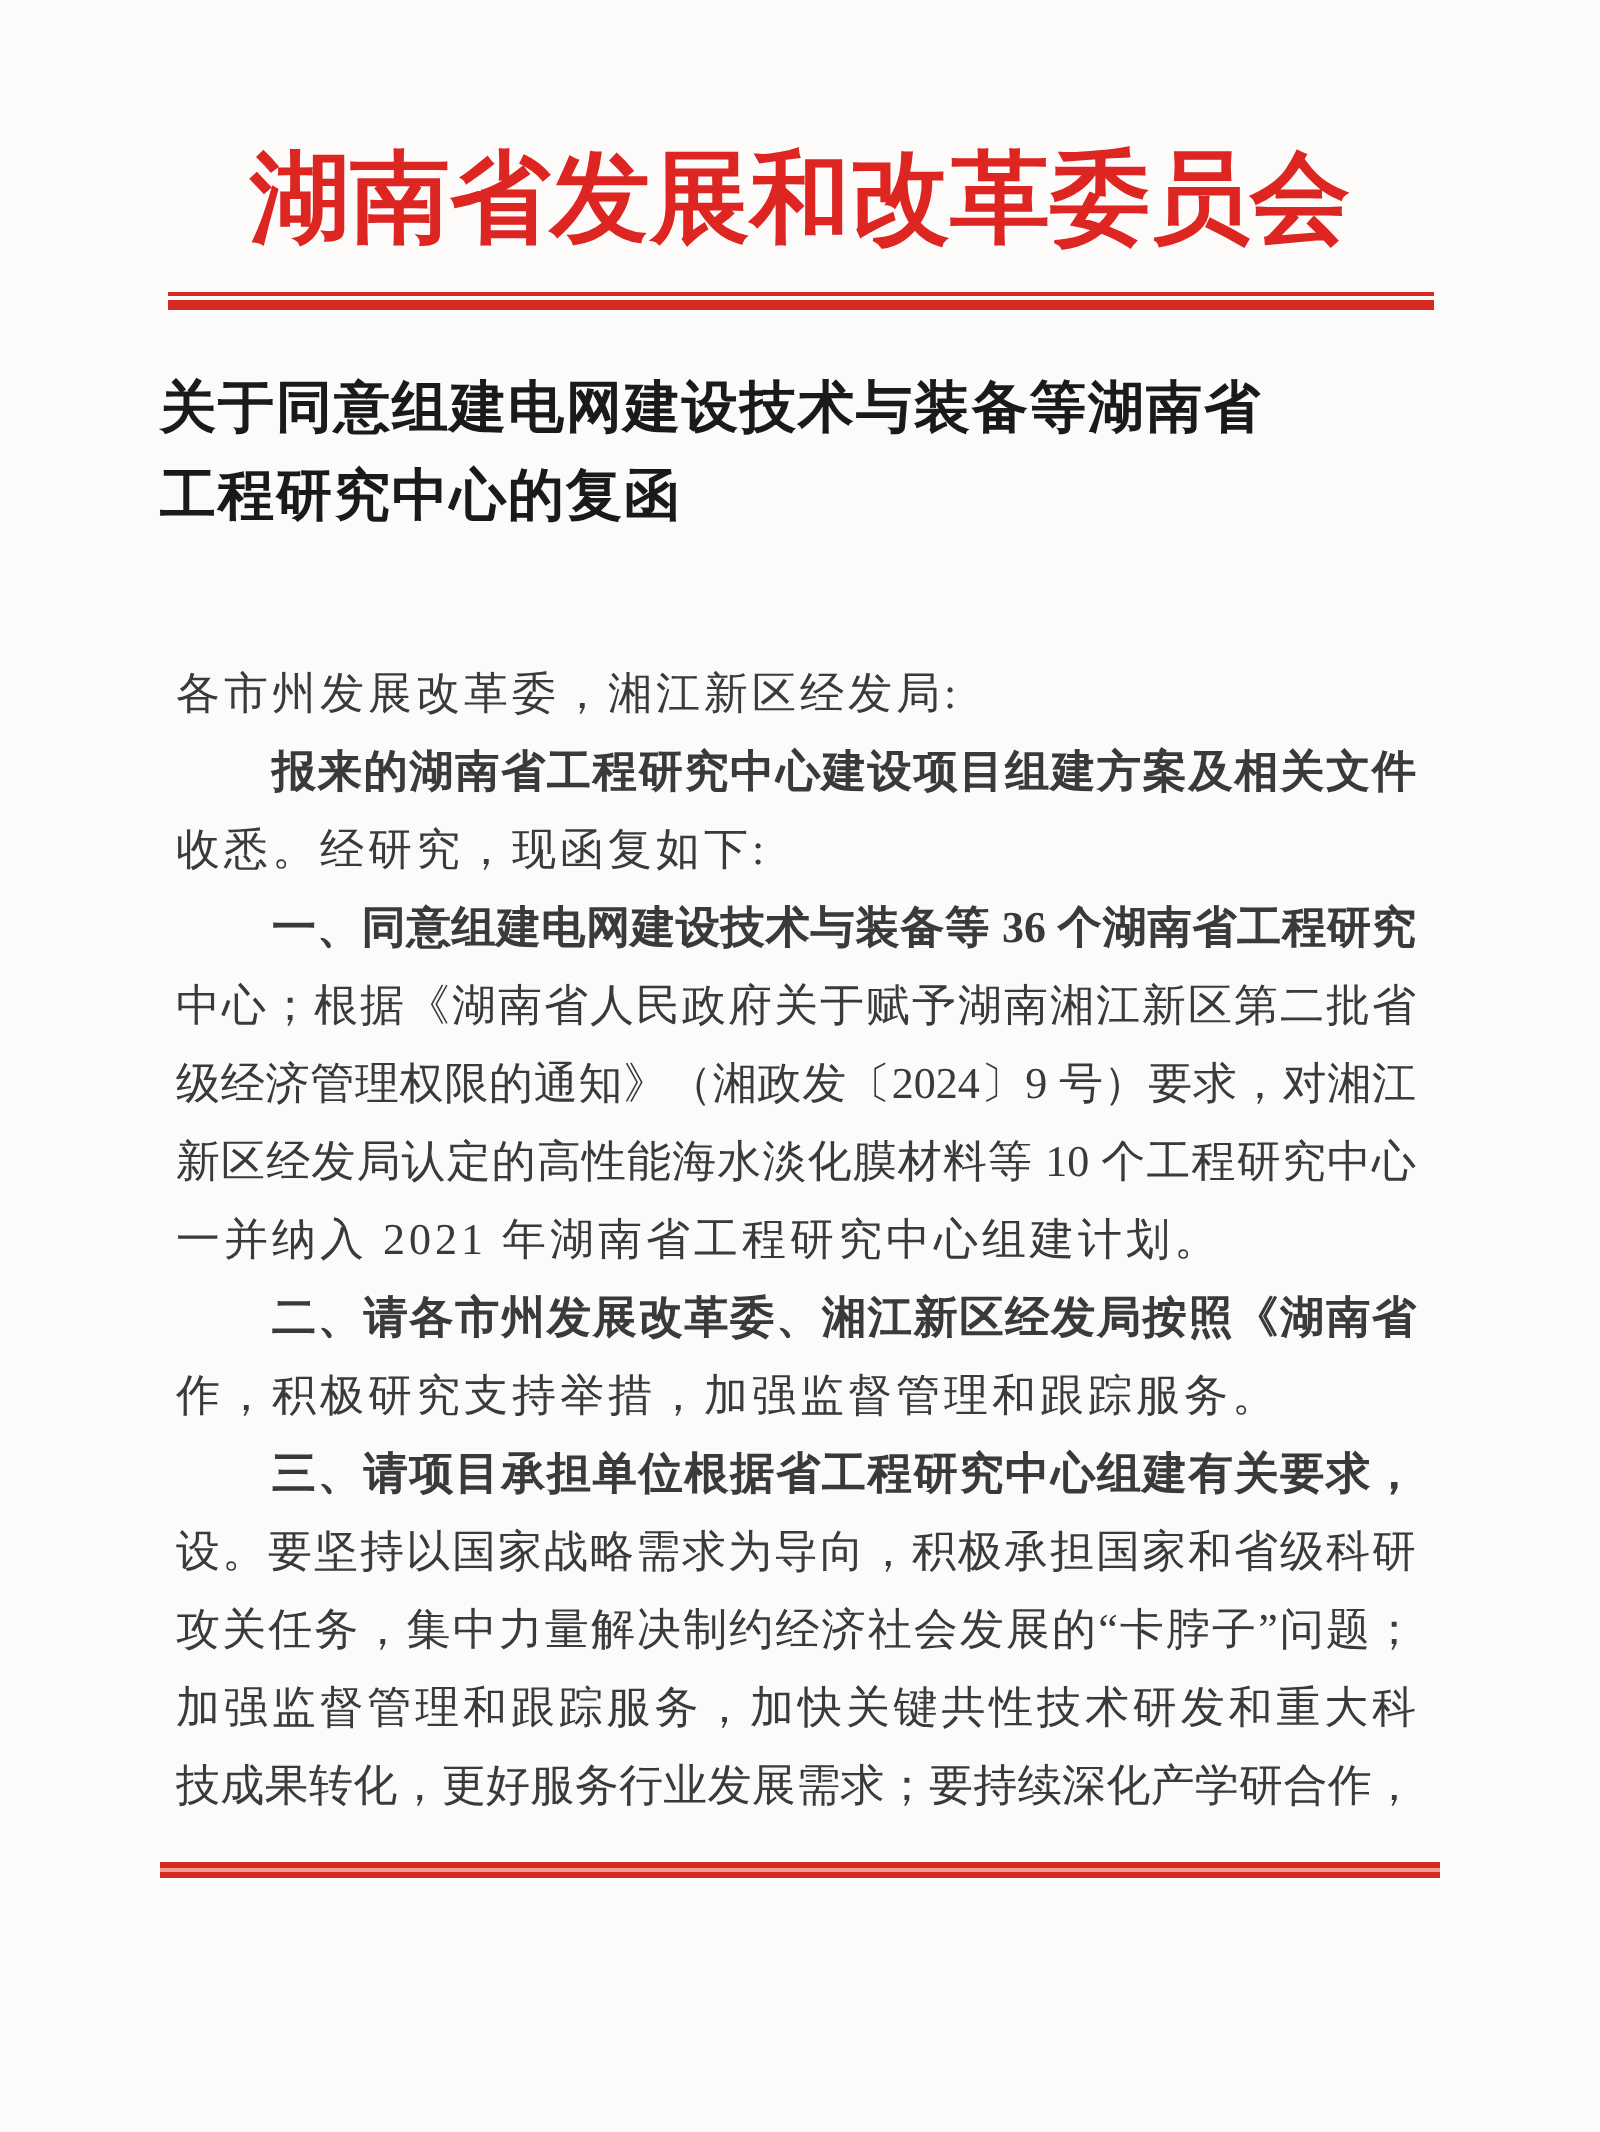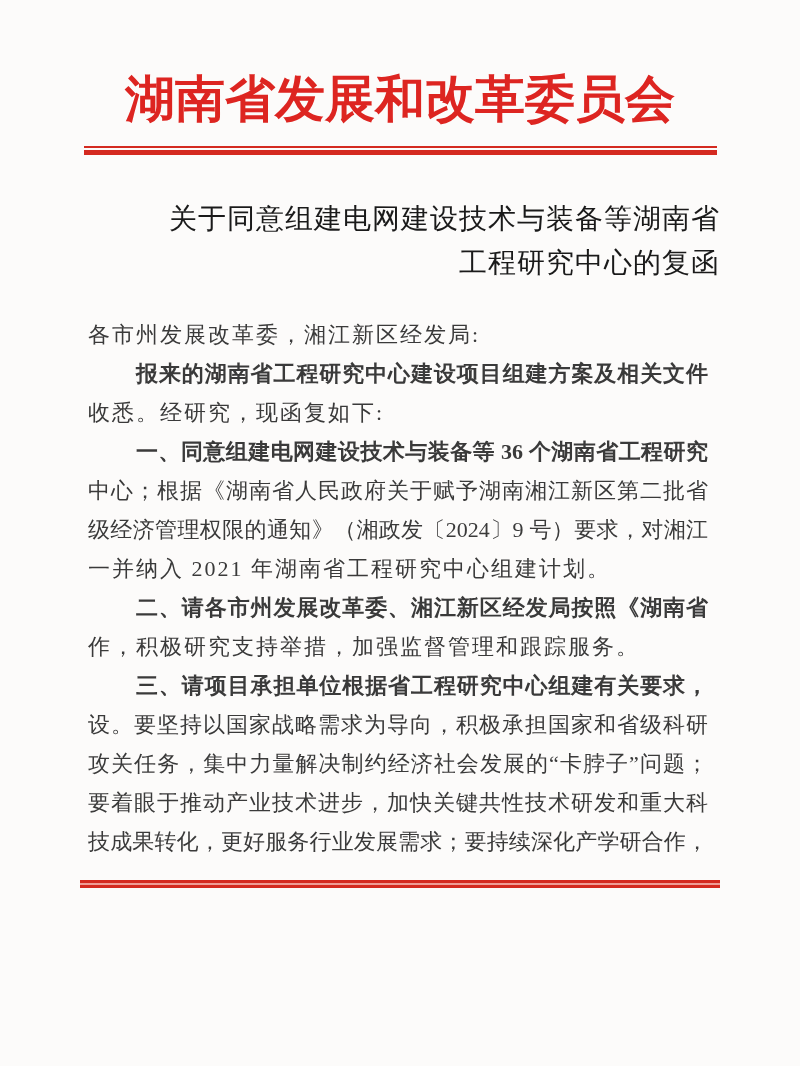--- a/index.html
+++ b/index.html
@@ -35,32 +35,32 @@
     height: 2px;
     background: var(--rule_red, #d42a20);
     margin-bottom: 2px;
   }
   .rule-top .thick {
     height: 5px;
     background: var(--rule_red, #d42a20);
   }
   
   .doc-title {
-    margin: 42px auto 0 auto;
+    margin: 28px auto 0 auto;
     width: 640px;
-    text-align: right;
-    font-weight: normal;
+    text-align: left;
+    font-weight: bold;
     color: var(--title_ink, #1a1a1a);
     font-size: 28px;
     line-height: 44px;
     letter-spacing: 1px;
   }
   
   .body-text {
-    margin: 30px 0 0 88px;
+    margin: 56px 0 0 88px;
     width: 620px;
     color: var(--body_ink, #3a3a3a);
     font-size: 22px;
     line-height: 39px;
   }
   .bl {
     letter-spacing: 2px;
   }
   .bl.j {
     letter-spacing: 0;
@@ -100,29 +100,30 @@
   <div class="body-text">
 
     <div class="bl">各市州发展改革委，湘江新区经发局:</div>
 
     <div class="bl j ind">报来的湖南省工程研究中心建设项目组建方案及相关文件</div>
     <div class="bl">收悉。经研究，现函复如下:</div>
 
     <div class="bl j ind">一、同意组建电网建设技术与装备等 36 个湖南省工程研究</div>
     <div class="bl j">中心；根据《湖南省人民政府关于赋予湖南湘江新区第二批省</div>
     <div class="bl j">级经济管理权限的通知》（湘政发〔2024〕9 号）要求，对湘江</div>
+    <div class="bl j">新区经发局认定的高性能海水淡化膜材料等 10 个工程研究中心</div>
     <div class="bl">一并纳入 2021 年湖南省工程研究中心组建计划。</div>
 
     <div class="bl j ind">二、请各市州发展改革委、湘江新区经发局按照《湖南省</div>
     <div class="bl">作，积极研究支持举措，加强监督管理和跟踪服务。</div>
 
     <div class="bl j ind">三、请项目承担单位根据省工程研究中心组建有关要求，</div>
     <div class="bl j">设。要坚持以国家战略需求为导向，积极承担国家和省级科研</div>
     <div class="bl j">攻关任务，集中力量解决制约经济社会发展的“卡脖子”问题；</div>
-    <div class="bl j">要着眼于推动产业技术进步，加快关键共性技术研发和重大科</div>
+    <div class="bl j">加强监督管理和跟踪服务，加快关键共性技术研发和重大科</div>
     <div class="bl j">技成果转化，更好服务行业发展需求；要持续深化产学研合作，</div>
   </div>
 
   <div class="rule-bottom">
     <div class="r1"></div>
     <div class="r2"></div>
     <div class="r3"></div>
   </div>
 
 </div>

